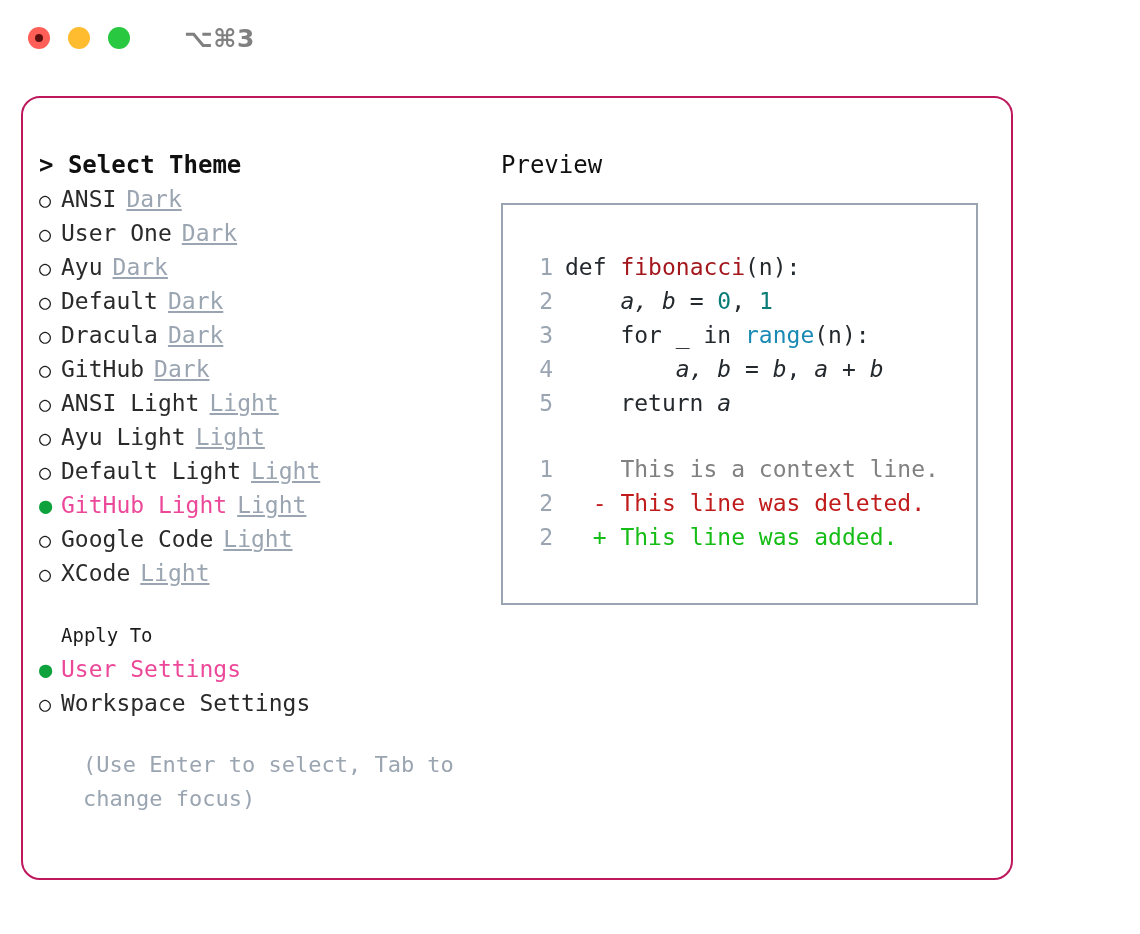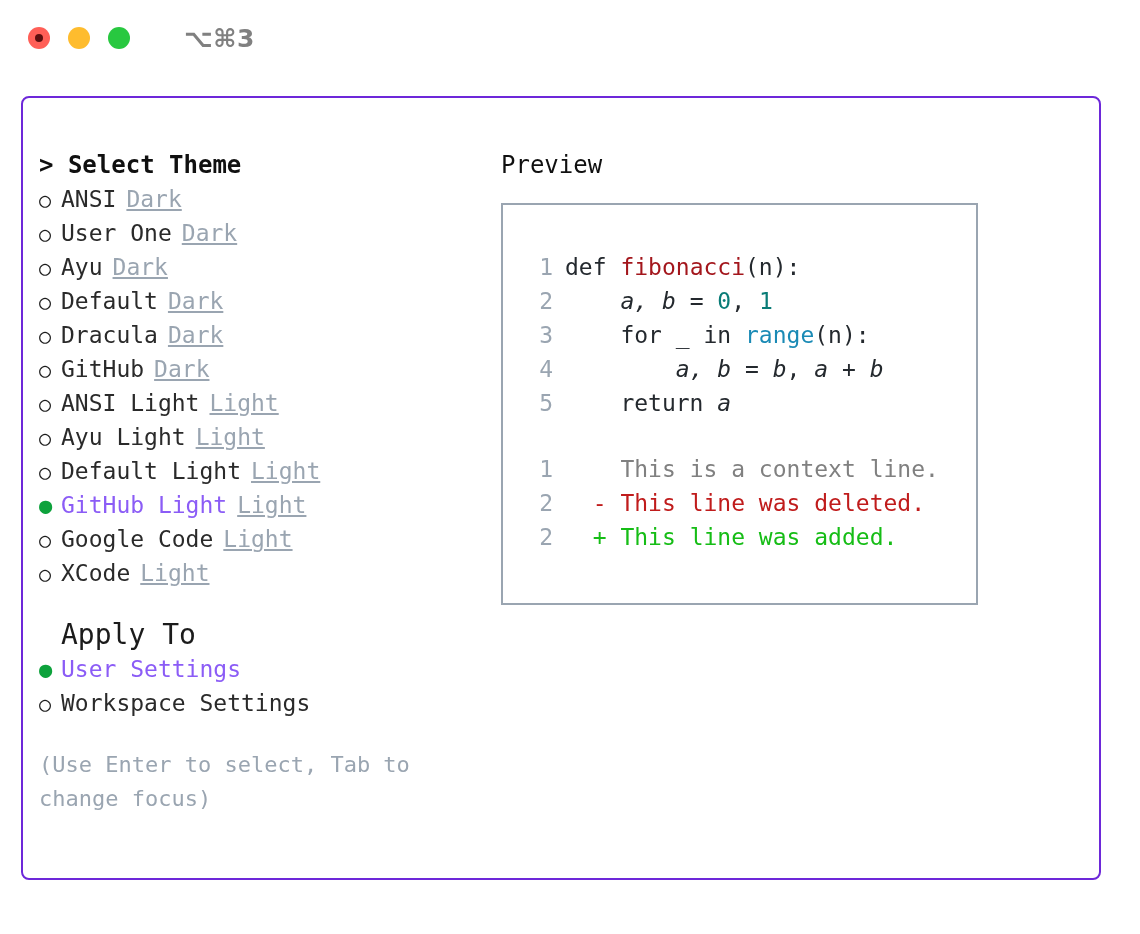--- a/index.html
+++ b/index.html
@@ -61,24 +61,24 @@
     font-size: 25px;
     font-weight: bold;
     letter-spacing: 0.5px;
     font-family: "DejaVu Sans", "Liberation Sans", sans-serif;
   }
   
   .panel {
     position: absolute;
     left: 21px;
     top: 96px;
-    width: 1080px;
+    width: 992px;
     height: 784px;
-    border: 2px solid #6d28d9;
-    border-radius: 8px;
+    border: 2px solid #be185d;
+    border-radius: 19px;
     box-sizing: border-box;
     background: #ffffff;
   }
   .panel-body {
     position: relative;
     width: 100%;
     height: 100%;
   }
   
   .left-col {
@@ -113,37 +113,38 @@
     flex: 0 0 22px;
     font-size: 20px;
     color: #1b1b1b;
     line-height: 34px;
   }
   .bullet.sel {
     color: #0da23c;
     font-size: 22px;
   }
   .opt-label  { color: #2a2a2a; }
-  .opt-label.sel { color: #8b5cf6; }
+  .opt-label.sel { color: #ec4899; }
   .opt-suffix { color: #9aa5b1; margin-left: 10px; text-decoration: underline; }
 
   .apply-block { margin-top: 28px; }
   .apply-title {
-    font-size: 28px;
+    font-size: 19px;
     color: #1b1b1b;
     line-height: 34px;
     padding-left: 22px;
     white-space: pre;
   }
   .hint {
     margin-top: 28px;
     font-size: 22px;
     color: #9aa5b1;
     line-height: 34px;
     width: 400px;
+    margin-left: 44px;
   }
   
   .right-col {
     position: absolute;
     left: 478px;
     top: 50px;
     width: 490px;
   }
   .preview-title {
     font-size: 24px;

